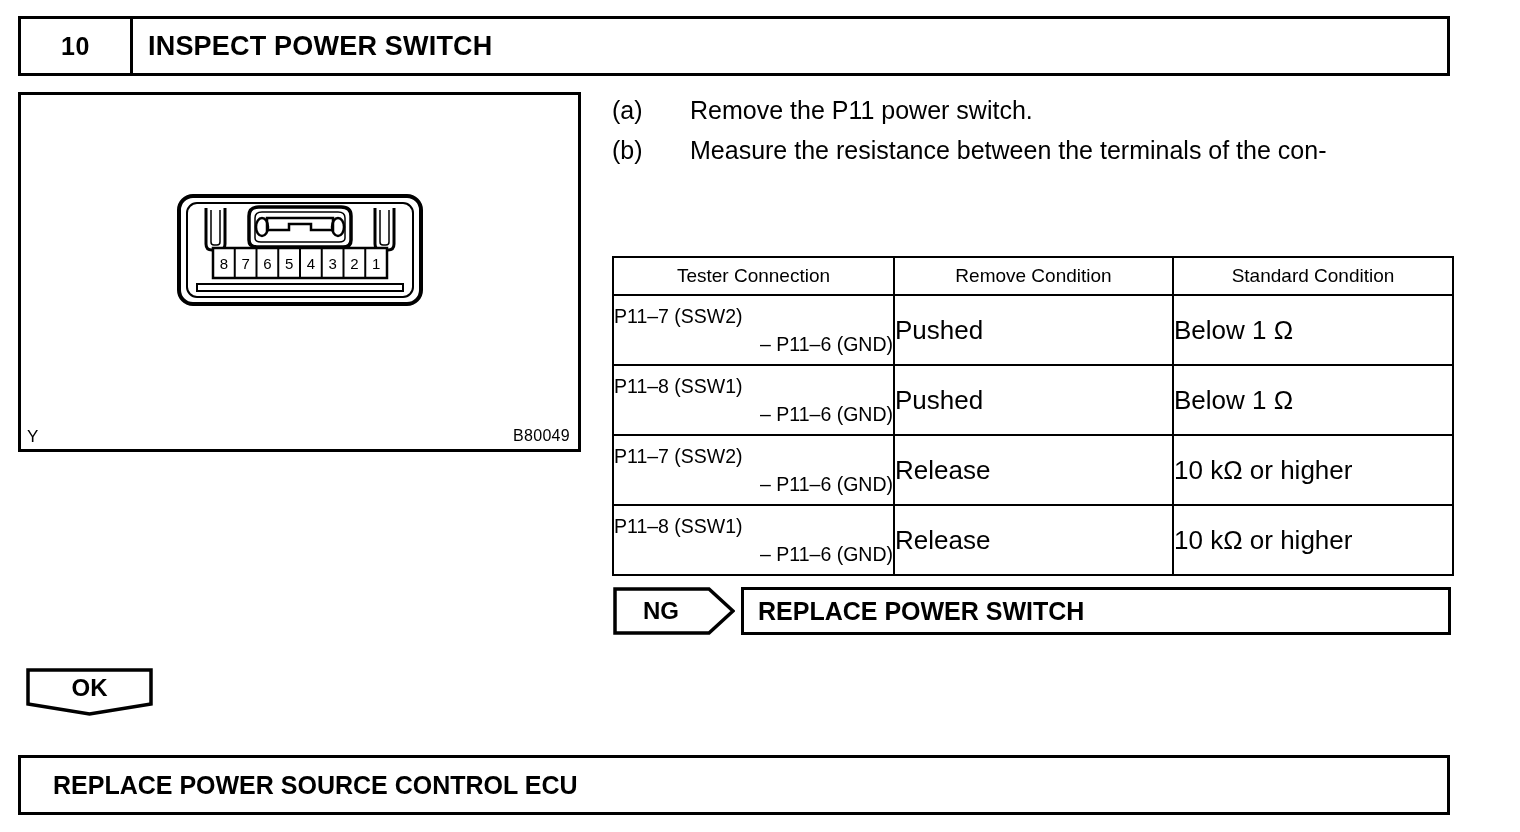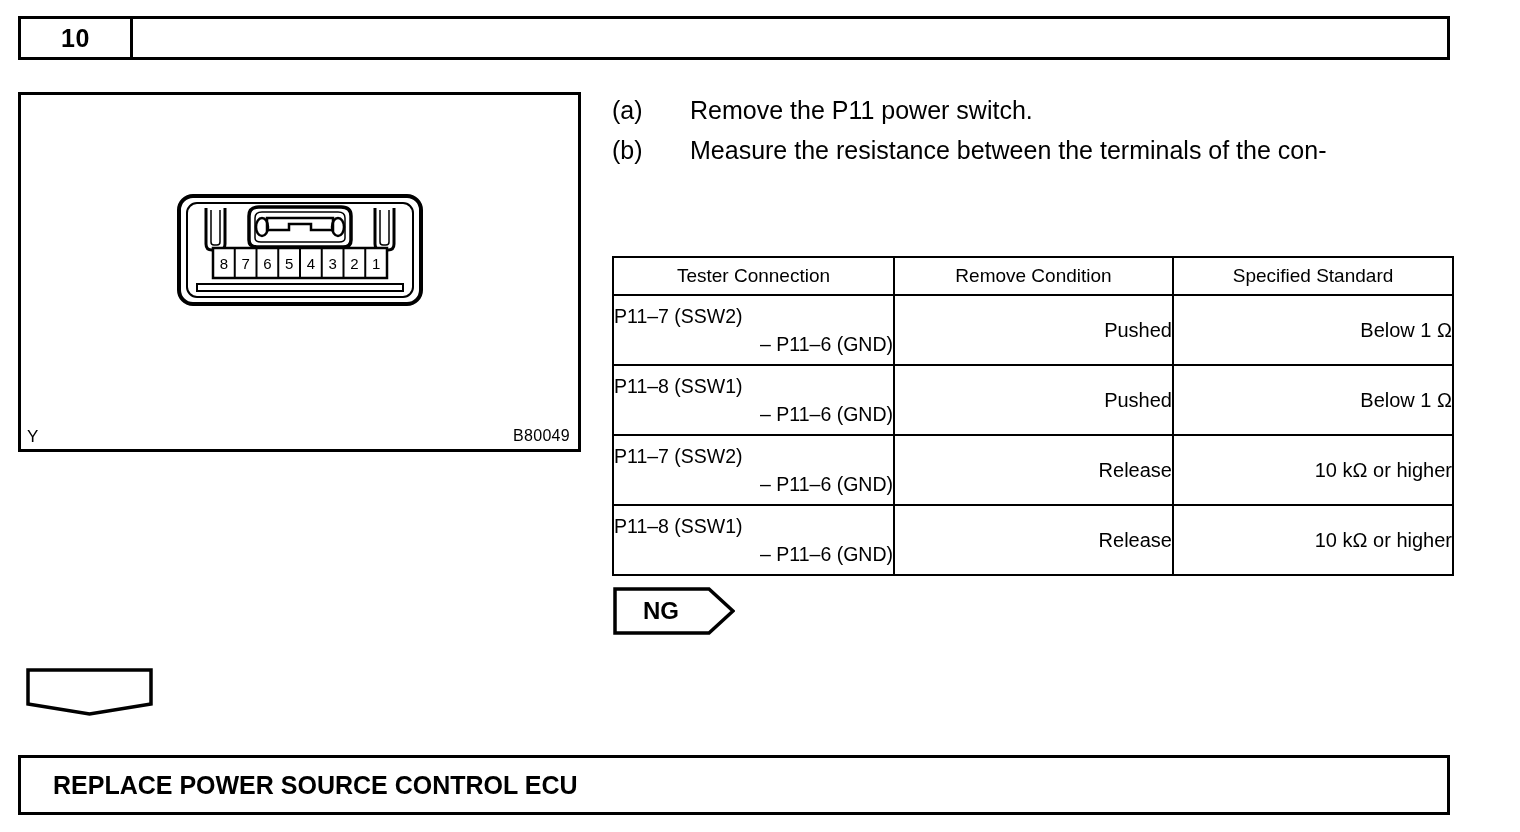--- a/index.html
+++ b/index.html
@@ -12,21 +12,21 @@
     position: relative;
     font-family: "Liberation Sans", sans-serif;
     color: #000000;
     overflow: hidden;
   }
 
   
   .step-header {
     position: absolute;
     left: 18px; top: 16px;
-    width: 1432px; height: 44px;
+    width: 1432px; height: 60px;
     border: 3px solid #000;
     display: flex;
     align-items: stretch;
     background: #fff;
   }
   .step-number {
     width: 112px;
     display: flex;
     align-items: center;
     justify-content: center;
@@ -121,22 +121,22 @@
   .col-c { width: 280px; }
   .std-table tbody td { height: 70px; vertical-align: middle; }
   .cell-conn {
     padding: 4px 9px 4px 9px;
     font-size: 19.5px;
     line-height: 28px;
   }
   .conn-line1 { text-align: left; }
   .conn-line2 { text-align: right; }
   .cell-center {
-    text-align: right;
-    font-size: 20px;
+    text-align: left;
+    font-size: 26px;
   }
 
   
   .ng-row {
     position: absolute;
     left: 613px; top: 587px;
     width: 838px; height: 48px;
   }
   .ng-badge {
     position: absolute;
@@ -199,20 +199,21 @@
     font-size: 25px;
     font-weight: bold;
     background: #fff;
   }
 </style>
 </head>
 <body>
 
 <div class="step-header">
   <div class="step-number">10</div>
+  <div class="step-title">INSPECT POWER SWITCH</div>
 </div>
 
 <div class="figure-box">
   <div class="connector-wrap">
     <svg width="250" height="120" viewBox="0 0 250 120">
 
       <rect x="4" y="4" width="242" height="108" rx="14" ry="14" fill="#ffffff" stroke="#000000" stroke-width="4"></rect>
 
       <rect x="12" y="11" width="226" height="94" rx="10" ry="10" fill="none" stroke="#000000" stroke-width="2"></rect>
 
@@ -271,21 +272,21 @@
 <table class="std-table">
   <colgroup>
     <col class="col-a">
       <col class="col-b">
       <col class="col-c">
   </colgroup>
   <thead>
     <tr>
       <th>Tester Connection</th>
       <th>Remove Condition</th>
-      <th>Specified Standard</th>
+      <th>Standard Condition</th>
     </tr>
   </thead>
   <tbody>
     <tr>
       <td class="cell-conn">
         <div class="conn-line1">P11–7 (SSW2)</div>
         <div class="conn-line2">– P11–6 (GND)</div>
       </td>
       <td class="cell-center">Pushed</td>
       <td class="cell-center">Below 1 Ω</td>
@@ -317,21 +318,23 @@
   </tbody>
 </table>
 
 <div class="ng-row">
   <div class="ng-badge">
     <svg width="122" height="48" viewBox="0 0 122 48">
       <path d="M 2 2 L 96 2 L 120 24 L 96 46 L 2 46 Z" fill="#ffffff" stroke="#000000" stroke-width="3.5" stroke-linejoin="miter"></path>
     </svg>
     <div class="ng-badge-label">NG</div>
   </div>
+  <div class="ng-action">REPLACE POWER SWITCH</div>
 </div>
 
 <div class="ok-badge">
   <svg width="127" height="48" viewBox="0 0 127 48">
     <path d="M 2 2 L 125 2 L 125 36 L 63.5 46 L 2 36 Z" fill="#ffffff" stroke="#000000" stroke-width="3.5" stroke-linejoin="miter"></path>
   </svg>
+  <div class="ok-badge-label">OK</div>
 </div>
 
 <div class="footer-action">REPLACE POWER SOURCE CONTROL ECU</div>
 
 </body></html>

